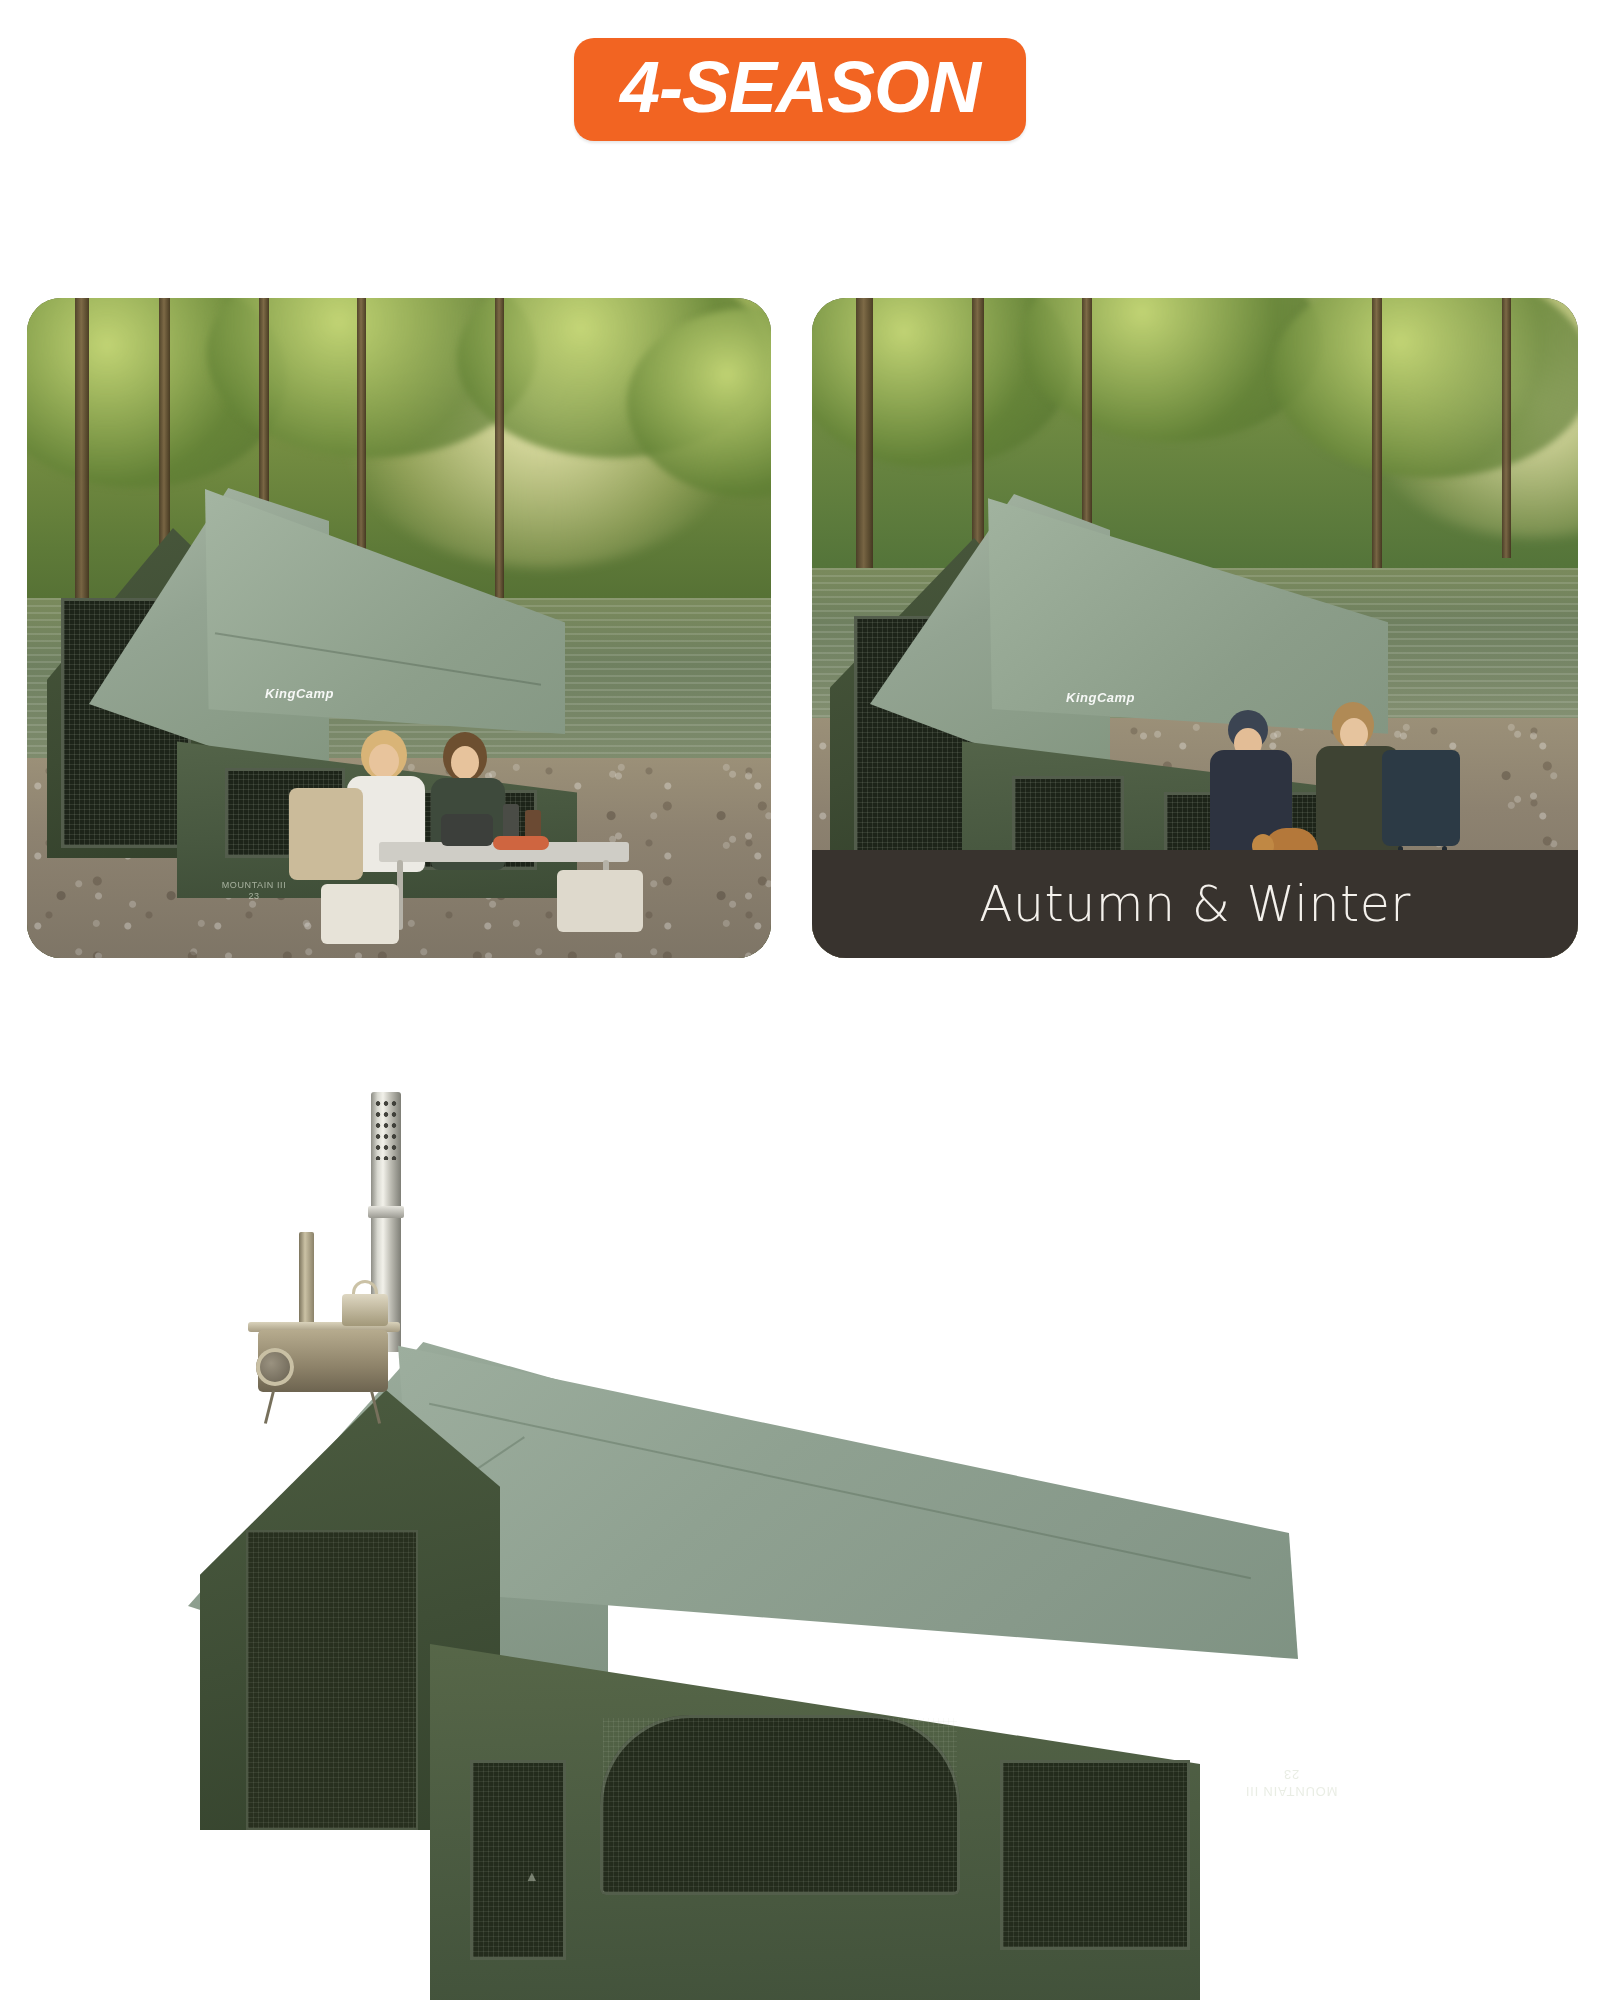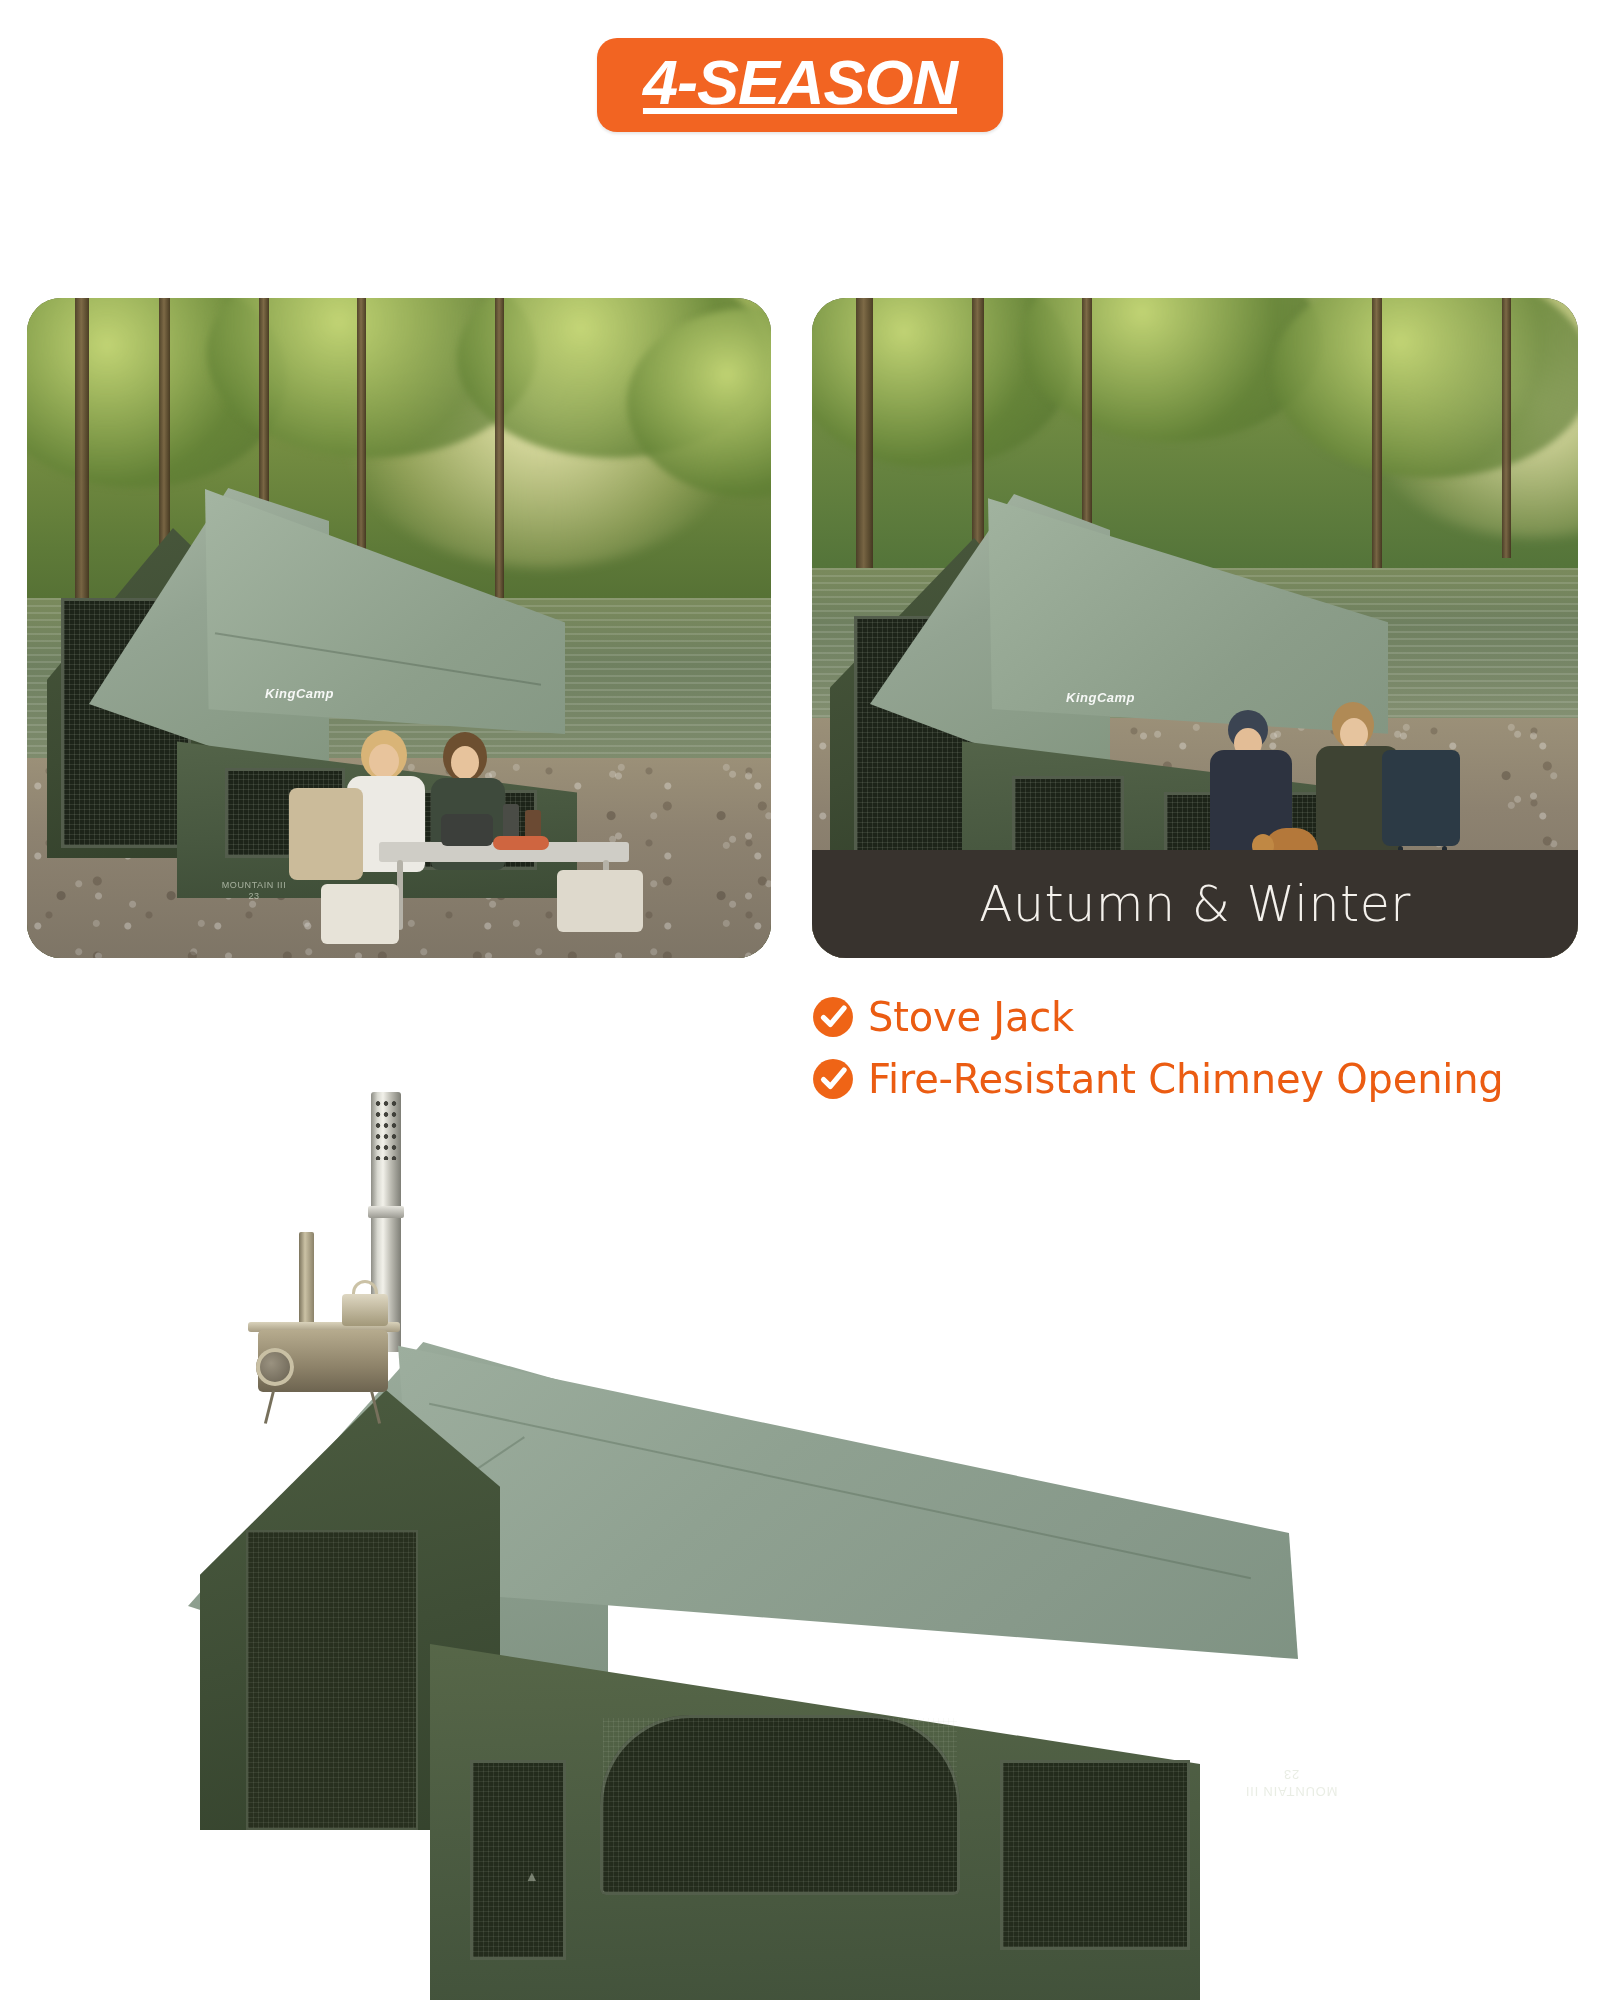--- a/index.html
+++ b/index.html
@@ -14,24 +14,23 @@
 
   .badge {
     display:inline-block;
     background:#f26422;
     border-radius:20px;
     padding:14px 46px 18px 46px;
     box-shadow:0 2px 3px rgba(0,0,0,.10);
   }
   .badge-text {
     display:block;
-    font-size:63px; line-height:.98; font-weight:bold; font-style:italic;
+    font-size:72px; line-height:.98; font-weight:bold; font-style:italic;
     color:#ffffff; letter-spacing:-1px;
     font-family:"Liberation Sans", sans-serif;
-    text-decoration:underline;
   }
 
   .subtitle {
     margin-top:18px;
     font-size:66px; line-height:1; font-weight:normal;
     letter-spacing:1px; color:#141414;
     font-family:"Liberation Sans", sans-serif;
   }
 
   
@@ -416,39 +415,20 @@
     </div>
 
     <div class="caption">
       <span class="caption-text">Autumn &amp; Winter</span>
     </div>
   </div>
 </div>
 
 <div class="accessories">
 
-  <div class="acc-list">
-
-    <div class="acc-item">
-      <svg class="check-icon" viewBox="0 0 40 40">
-        <circle cx="20" cy="20" r="19" fill="#ef6416"></circle>
-        <path d="M11 20.5 L17.5 27 L30.5 11.5" stroke="#ffffff" stroke-width="5" fill="none" stroke-linecap="round" stroke-linejoin="round"></path>
-      </svg>
-      <span class="acc-label">Stove Jack</span>
-    </div>
-
-    <div class="acc-item">
-      <svg class="check-icon" viewBox="0 0 40 40">
-        <circle cx="20" cy="20" r="19" fill="#ef6416"></circle>
-        <path d="M11 20.5 L17.5 27 L30.5 11.5" stroke="#ffffff" stroke-width="5" fill="none" stroke-linecap="round" stroke-linejoin="round"></path>
-      </svg>
-      <span class="acc-label">Fire-Resistant Chimney Opening</span>
-    </div>
-
-  </div>
 </div>
 
 <div class="hero">
 
   <div class="chimney"></div>
   <div class="chimney-vents"></div>
   <div class="chimney-clamp"></div>
 
   <div class="hero-fly-left"></div>
   <div class="hero-fly-right"></div>

